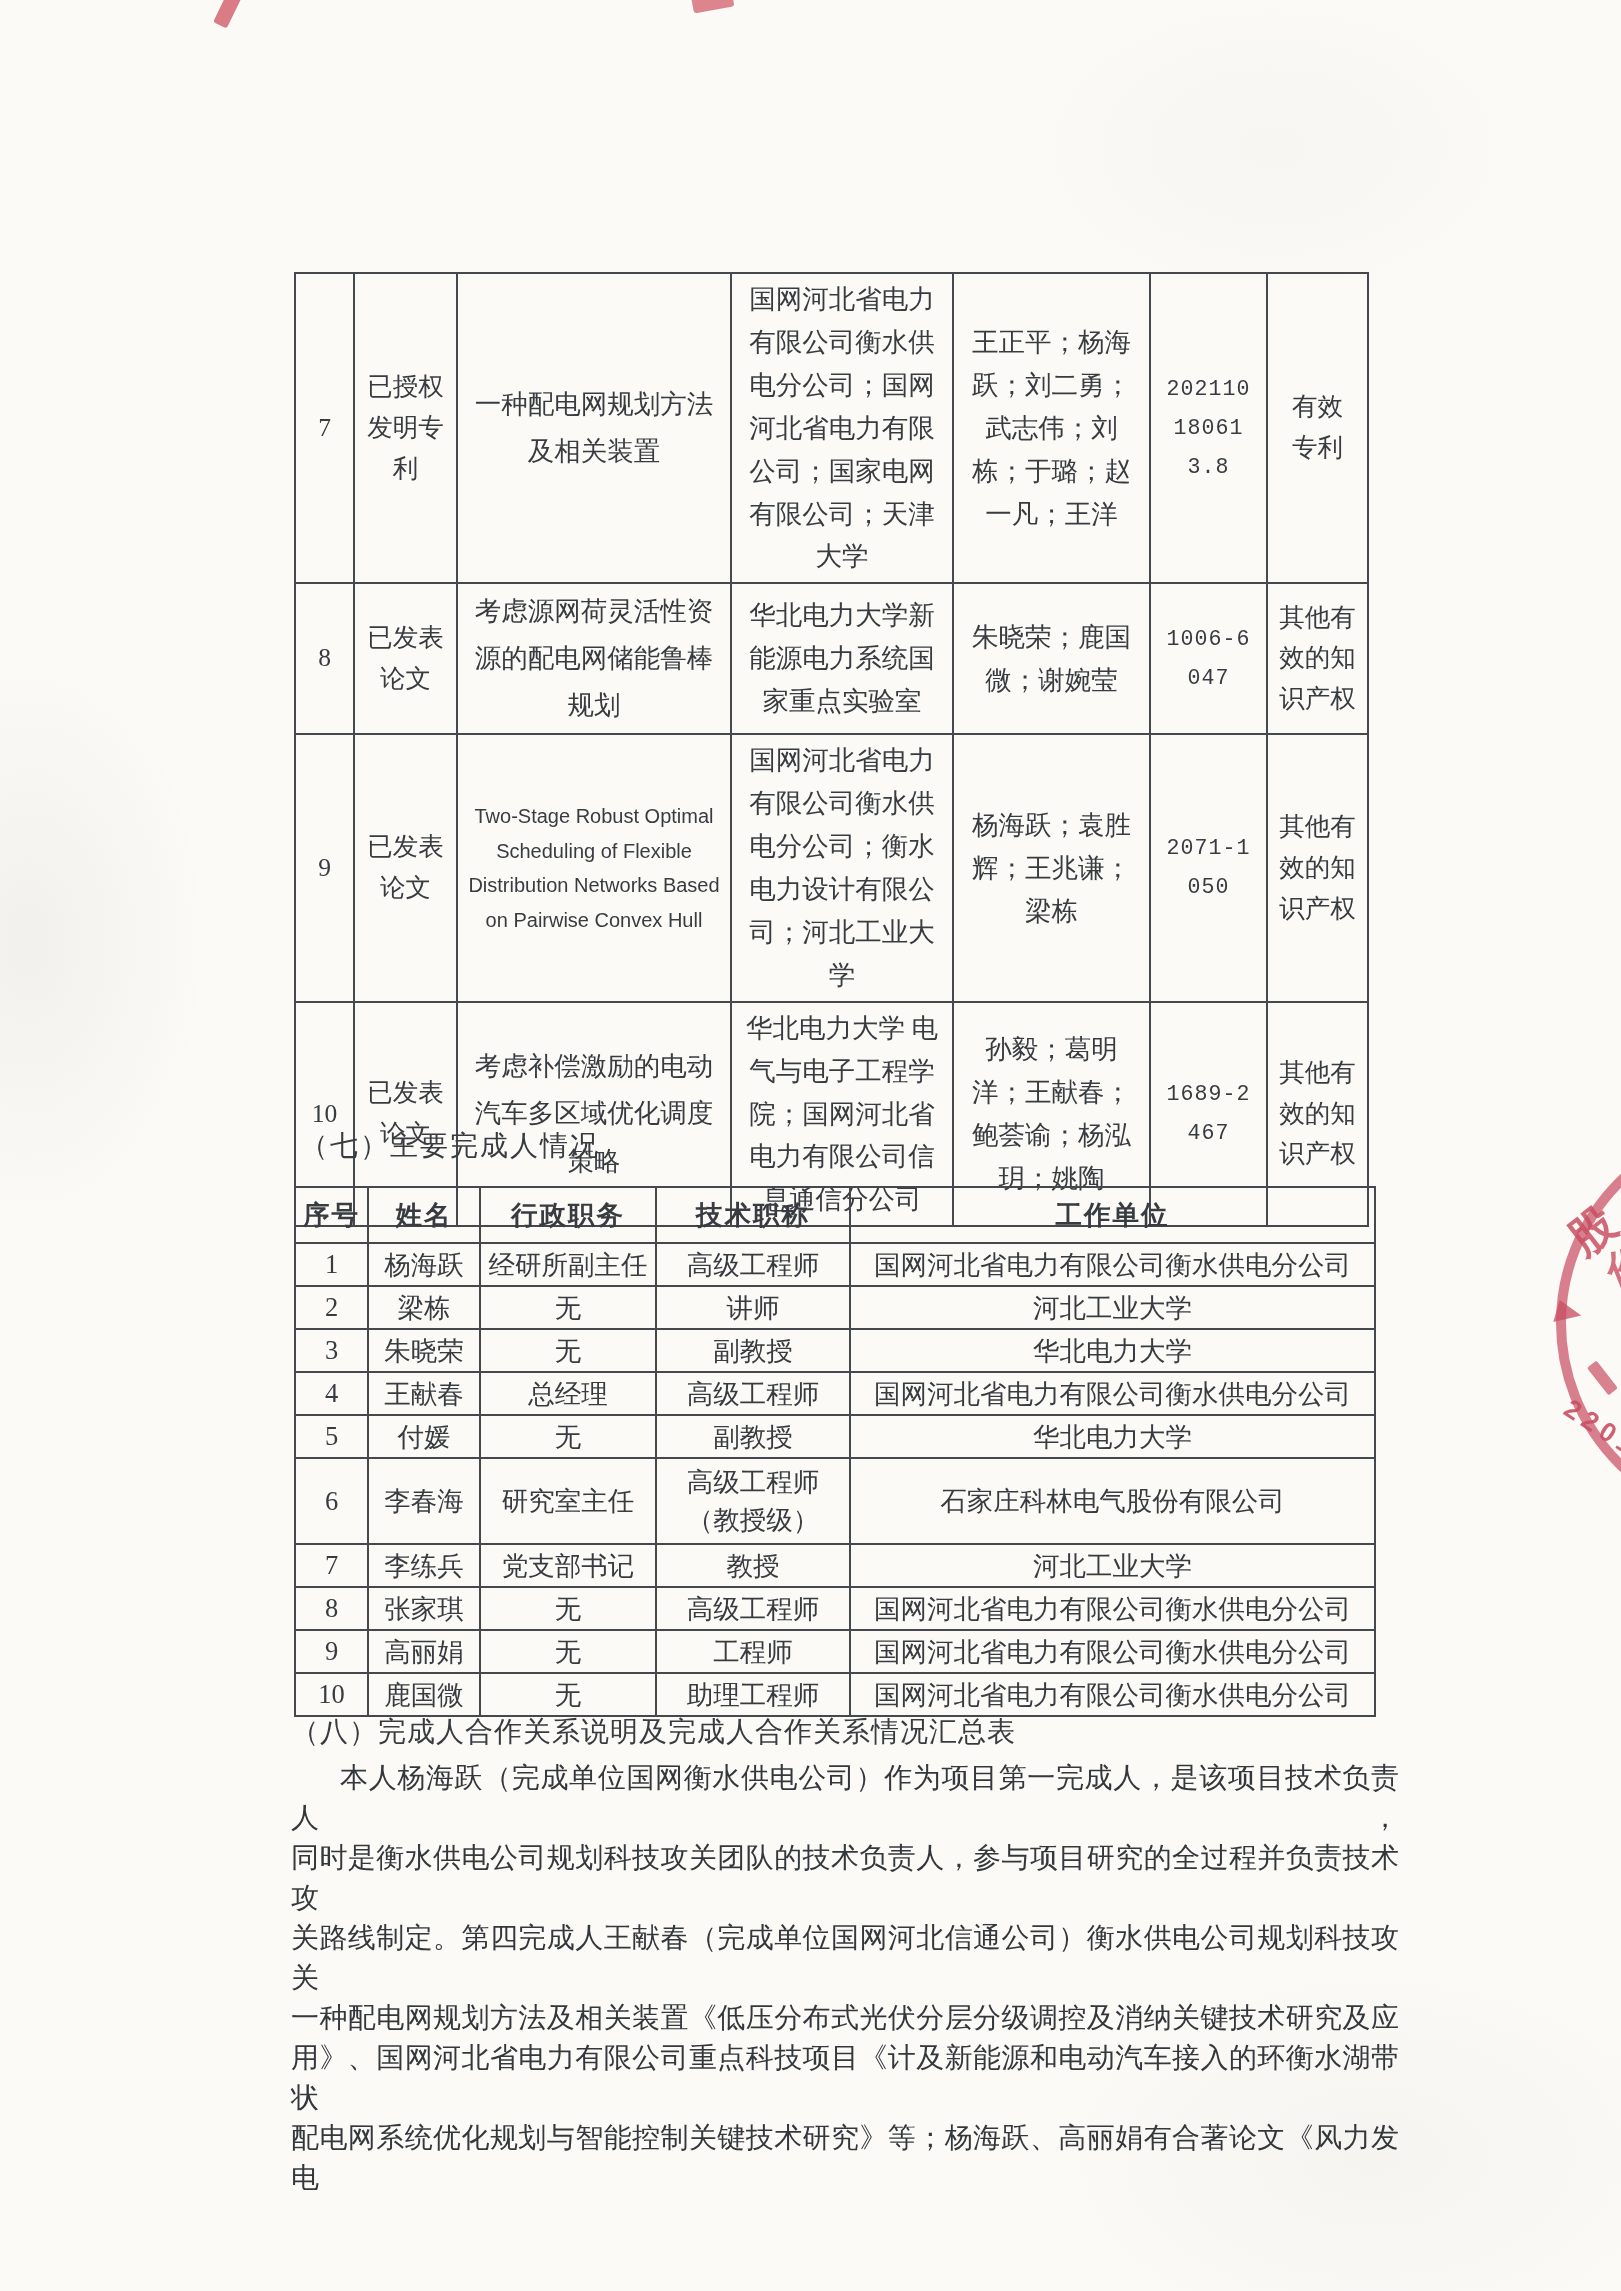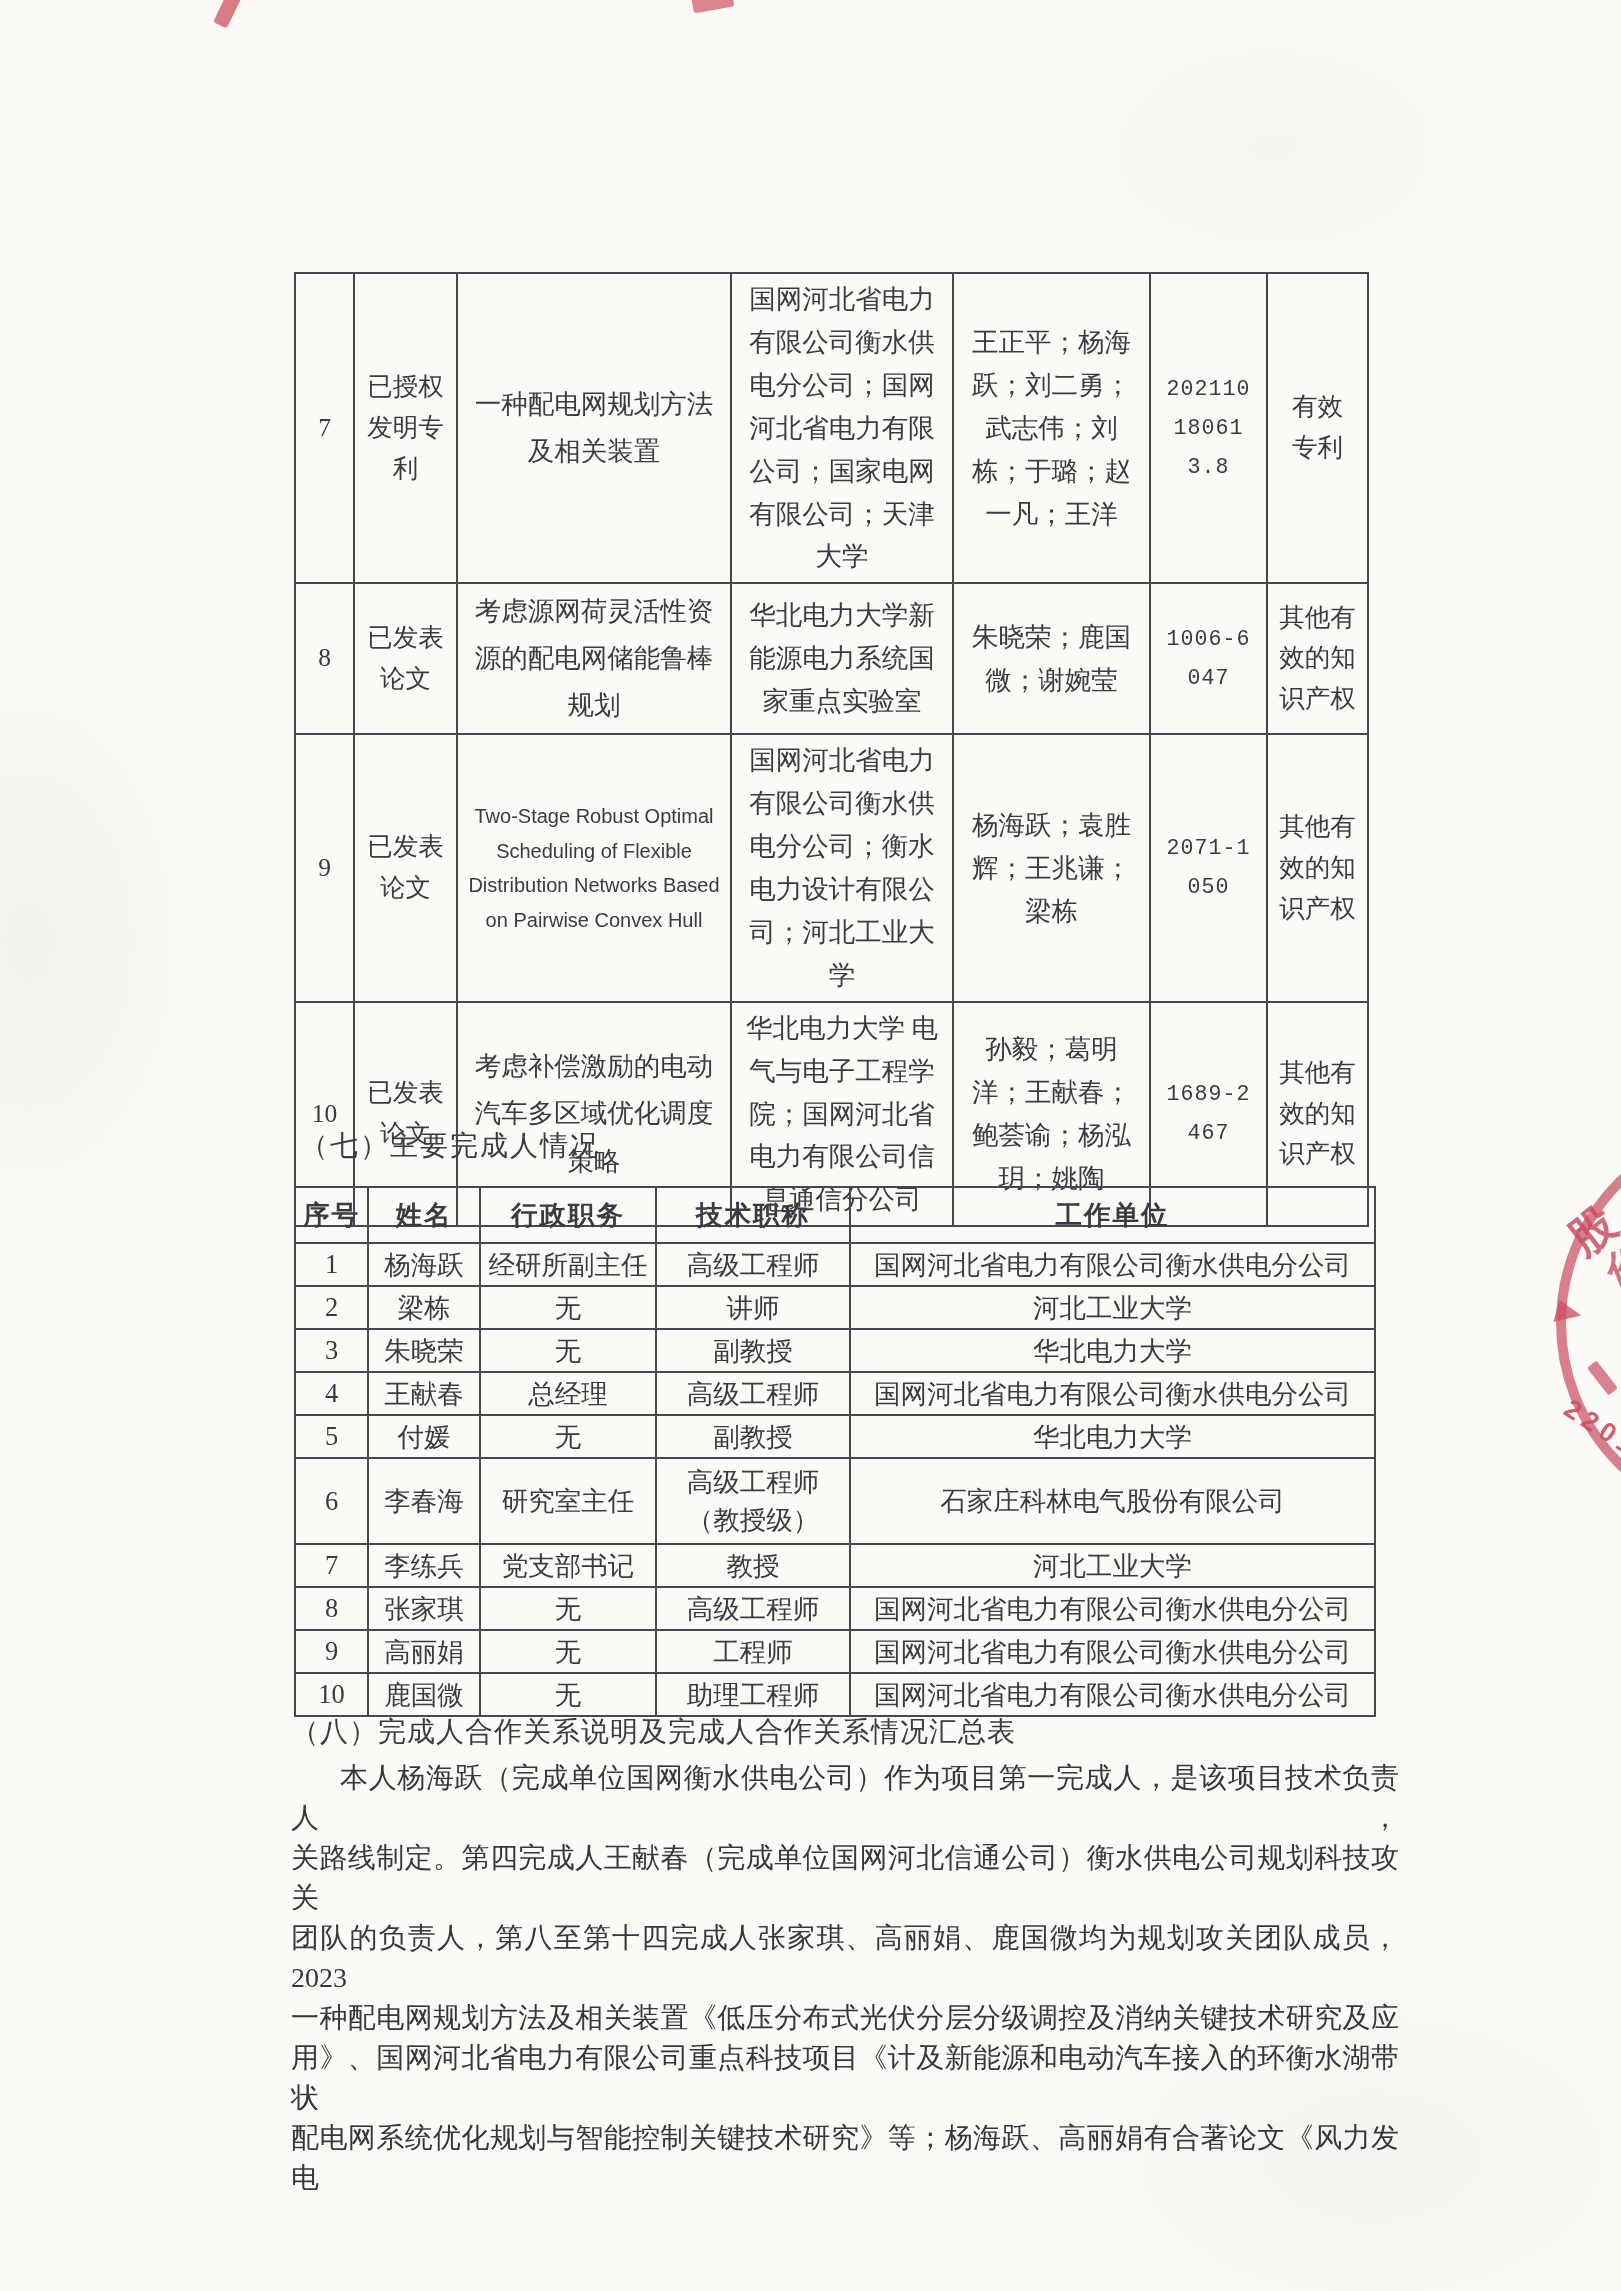--- a/index.html
+++ b/index.html
@@ -215,22 +215,22 @@
         <td>助理工程师</td>
         <td>国网河北省电力有限公司衡水供电分公司</td>
       </tr>
     </tbody>
   </table>
 
   <div class="h8">（八）完成人合作关系说明及完成人合作关系情况汇总表</div>
 
   <div class="para">
     <div class="line first">本人杨海跃（完成单位国网衡水供电公司）作为项目第一完成人，是该项目技术负责人，</div>
+    <div class="line">同时是衡水供电公司规划科技攻关团队的技术负责人，参与项目研究的全过程并负责技术攻</div>
     <div class="line">关路线制定。第四完成人王献春（完成单位国网河北信通公司）衡水供电公司规划科技攻关</div>
-    <div class="line">团队的负责人，第八至第十四完成人张家琪、高丽娟、鹿国微均为规划攻关团队成员，2023</div>
     <div class="line">一种配电网规划方法及相关装置《低压分布式光伏分层分级调控及消纳关键技术研究及应</div>
     <div class="line">用》、国网河北省电力有限公司重点科技项目《计及新能源和电动汽车接入的环衡水湖带状</div>
     <div class="line">配电网系统优化规划与智能控制关键技术研究》等；杨海跃、高丽娟有合著论文《风力发电</div>
 
   </div>
 
   <div class="seal">
     <div class="ring"></div>
     <div class="ch-a">股</div>
     <div class="ch-b">份</div>

